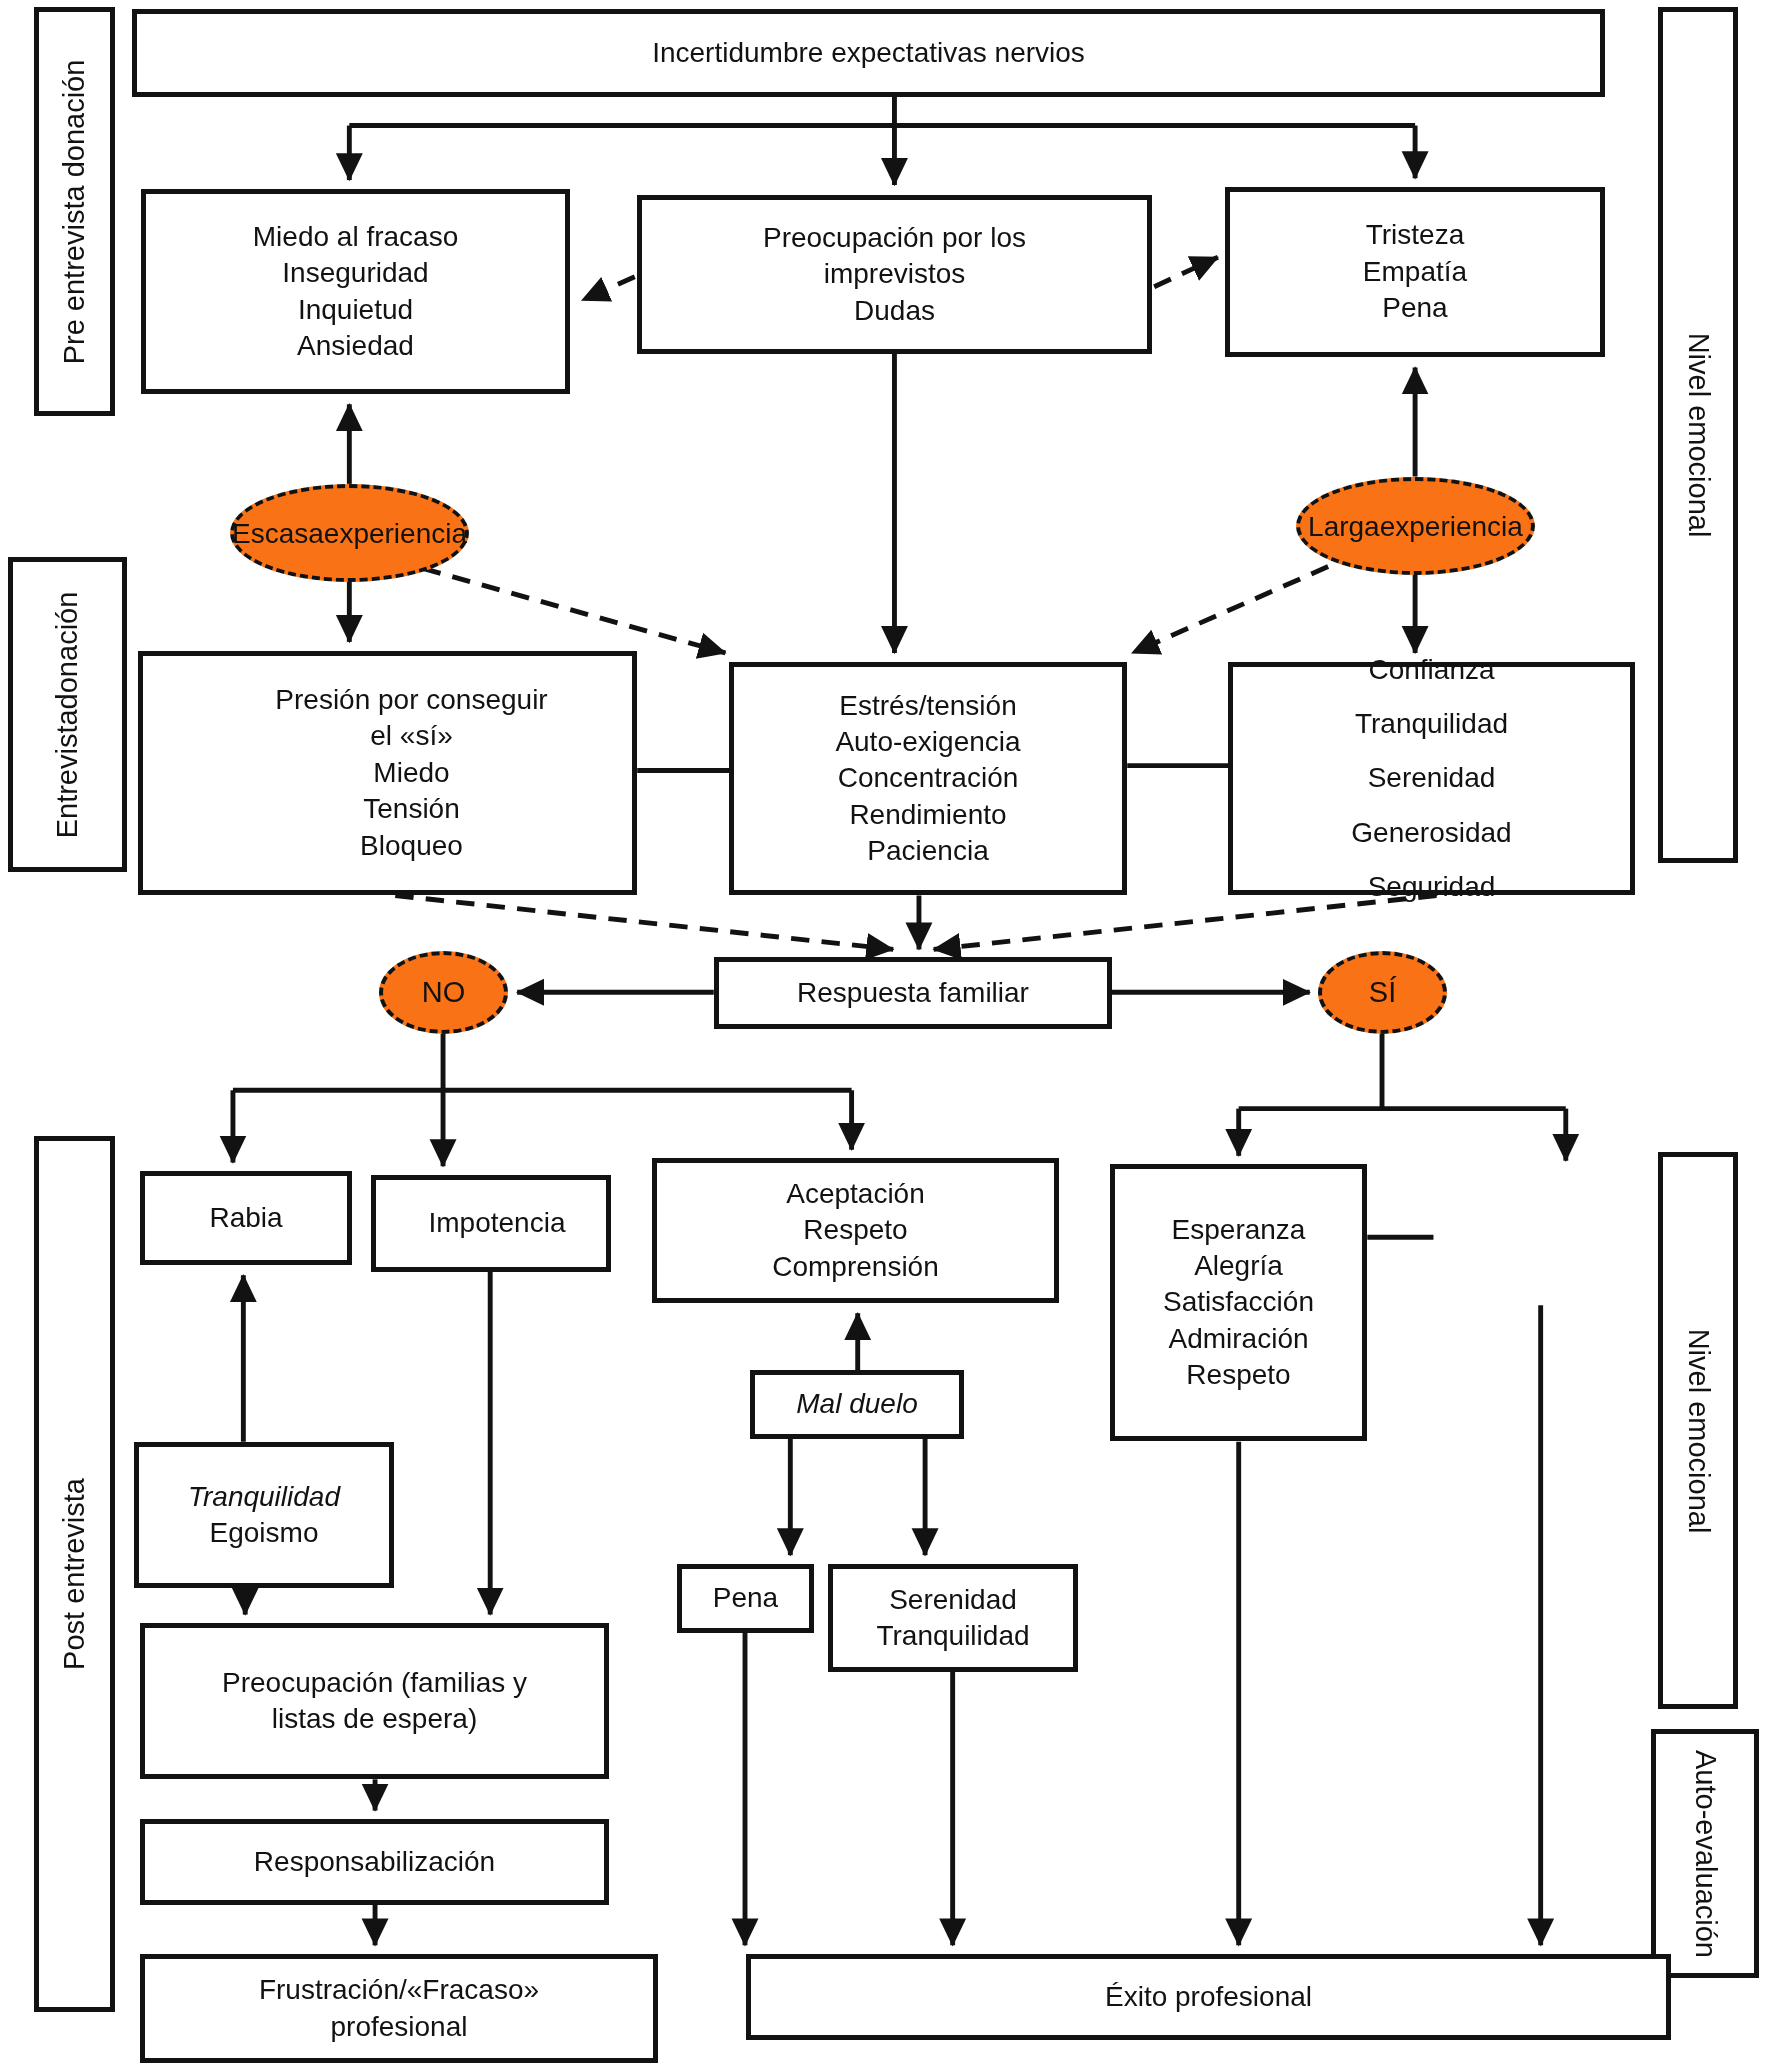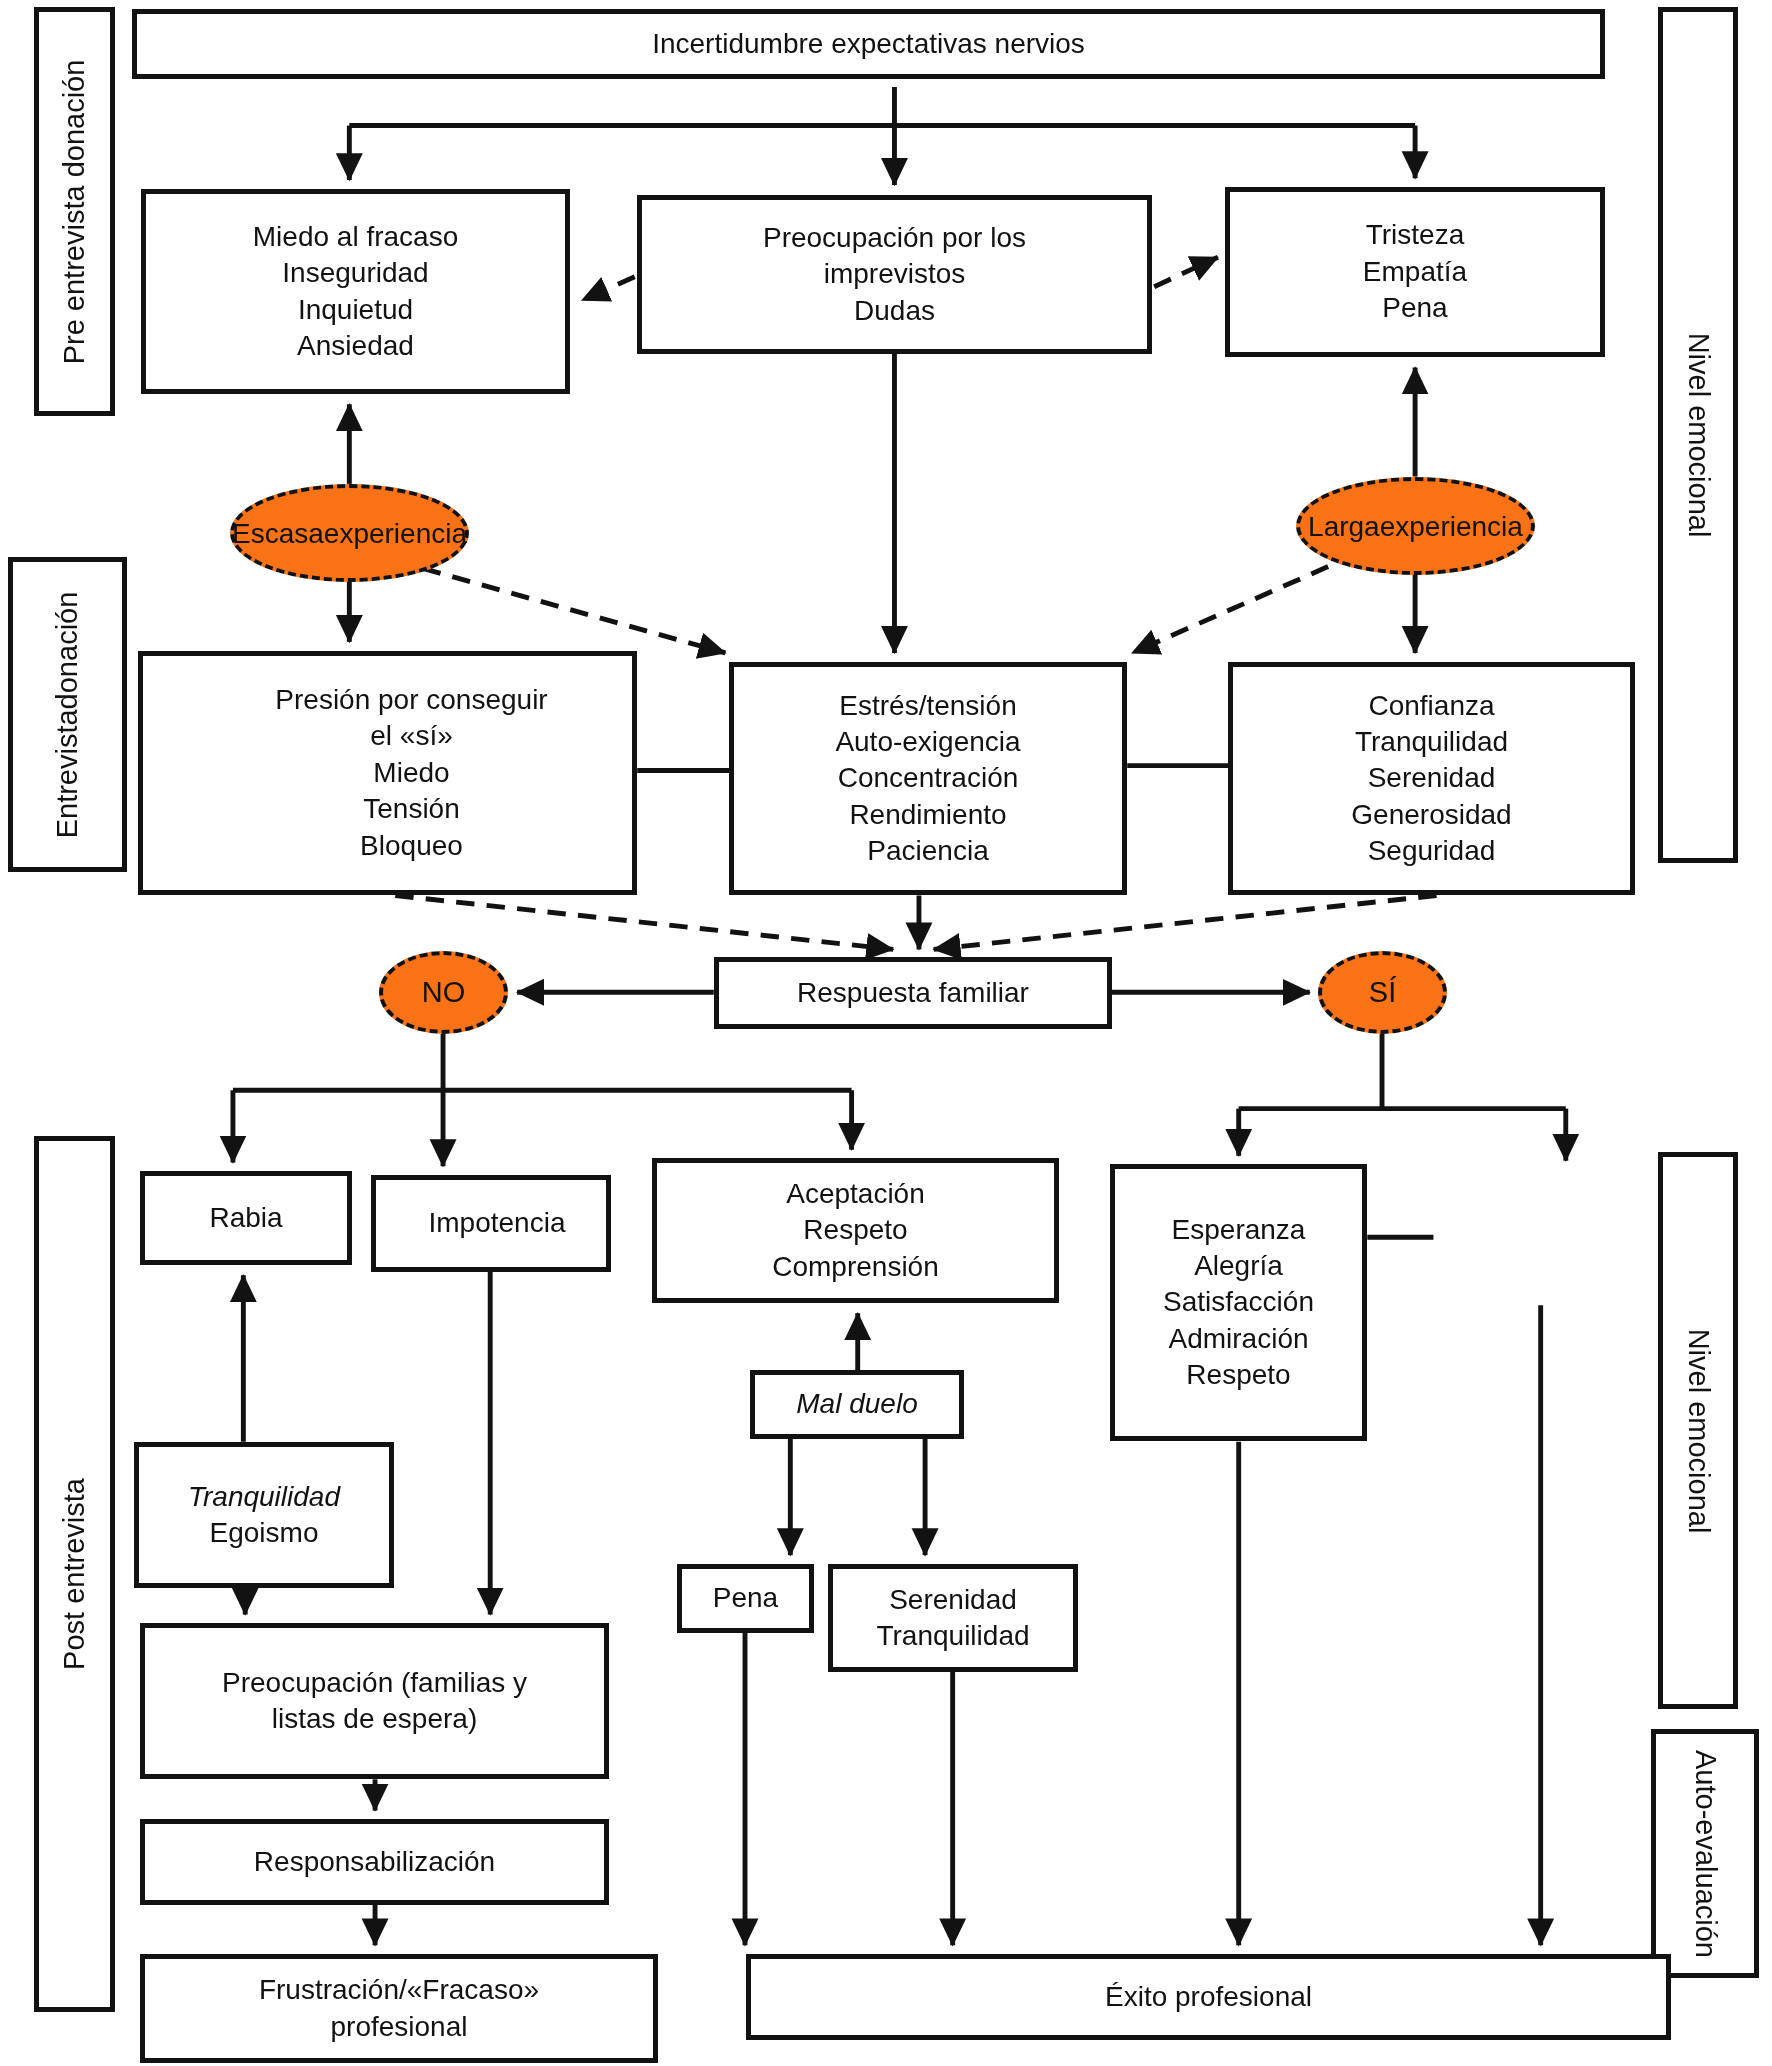--- a/index.html
+++ b/index.html
@@ -10,29 +10,29 @@
         align-items:center;justify-content:center;text-align:center;font-size:28px;line-height:1.3;box-sizing:border-box;}
   .node span{display:block;}
   .ell{position:absolute;border:4.3px dashed #121212;border-radius:50%;background:#f97316;display:flex;flex-direction:row;
        align-items:center;justify-content:center;text-align:center;font-size:28px;line-height:1.25;box-sizing:border-box;}
   .vlabel{position:absolute;border:5.5px solid #121212;background:#fff;box-sizing:border-box;}
   .vlabel .rot{position:absolute;top:50%;left:50%;white-space:nowrap;font-size:29px;line-height:1.15;text-align:center;}
   .vlabel.l .rot{transform:translate(-50%,-50%) rotate(-90deg);}
   .vlabel.r .rot{transform:translate(-50%,-50%) rotate(90deg);}
   .it{font-style:italic;}
   
-  #n-top{left:132px;top:9.2px;width:1473px;height:70px;}
+  #n-top{left:132px;top:9.2px;width:1473px;height:88px;}
   #n-miedo{left:141px;top:189px;width:429px;height:205px;}
   #n-preo{left:637px;top:195px;width:515px;height:159px;}
   #n-tris{left:1225px;top:187px;width:380px;height:170px;}
   #e-escasa{left:230px;top:484px;width:239px;height:98px;}
   #e-larga{left:1296px;top:477px;width:239px;height:98px;}
   #n-presion{left:138px;top:651px;width:499px;height:244px;padding-left:48px;}
   #n-estres{left:729px;top:662px;width:398px;height:233px;}
-  #n-conf{left:1228px;top:662px;width:407px;height:233px;}
+  #n-conf{left:1228px;top:662px;width:407px;height:233px;gap:18px;}
   #n-resp{left:714px;top:957px;width:398px;height:72px;}
   #e-no{left:379px;top:951px;width:129px;height:83px;font-size:29px;}
   #e-si{left:1318px;top:951px;width:129px;height:83px;font-size:29px;}
   #n-rabia{left:140px;top:1171px;width:212px;height:94px;}
   #n-impo{left:371px;top:1175px;width:240px;height:97px;padding-left:12px;}
   #n-acep{left:652px;top:1158px;width:407px;height:145px;}
   #n-esper{left:1110px;top:1164px;width:257px;height:277px;}
   #n-eslog{left:1433px;top:1169px;width:214px;height:136px;}
   #n-insol{left:134px;top:1442px;width:260px;height:146px;}
   #n-malduelo{left:750px;top:1370px;width:214px;height:69px;}

